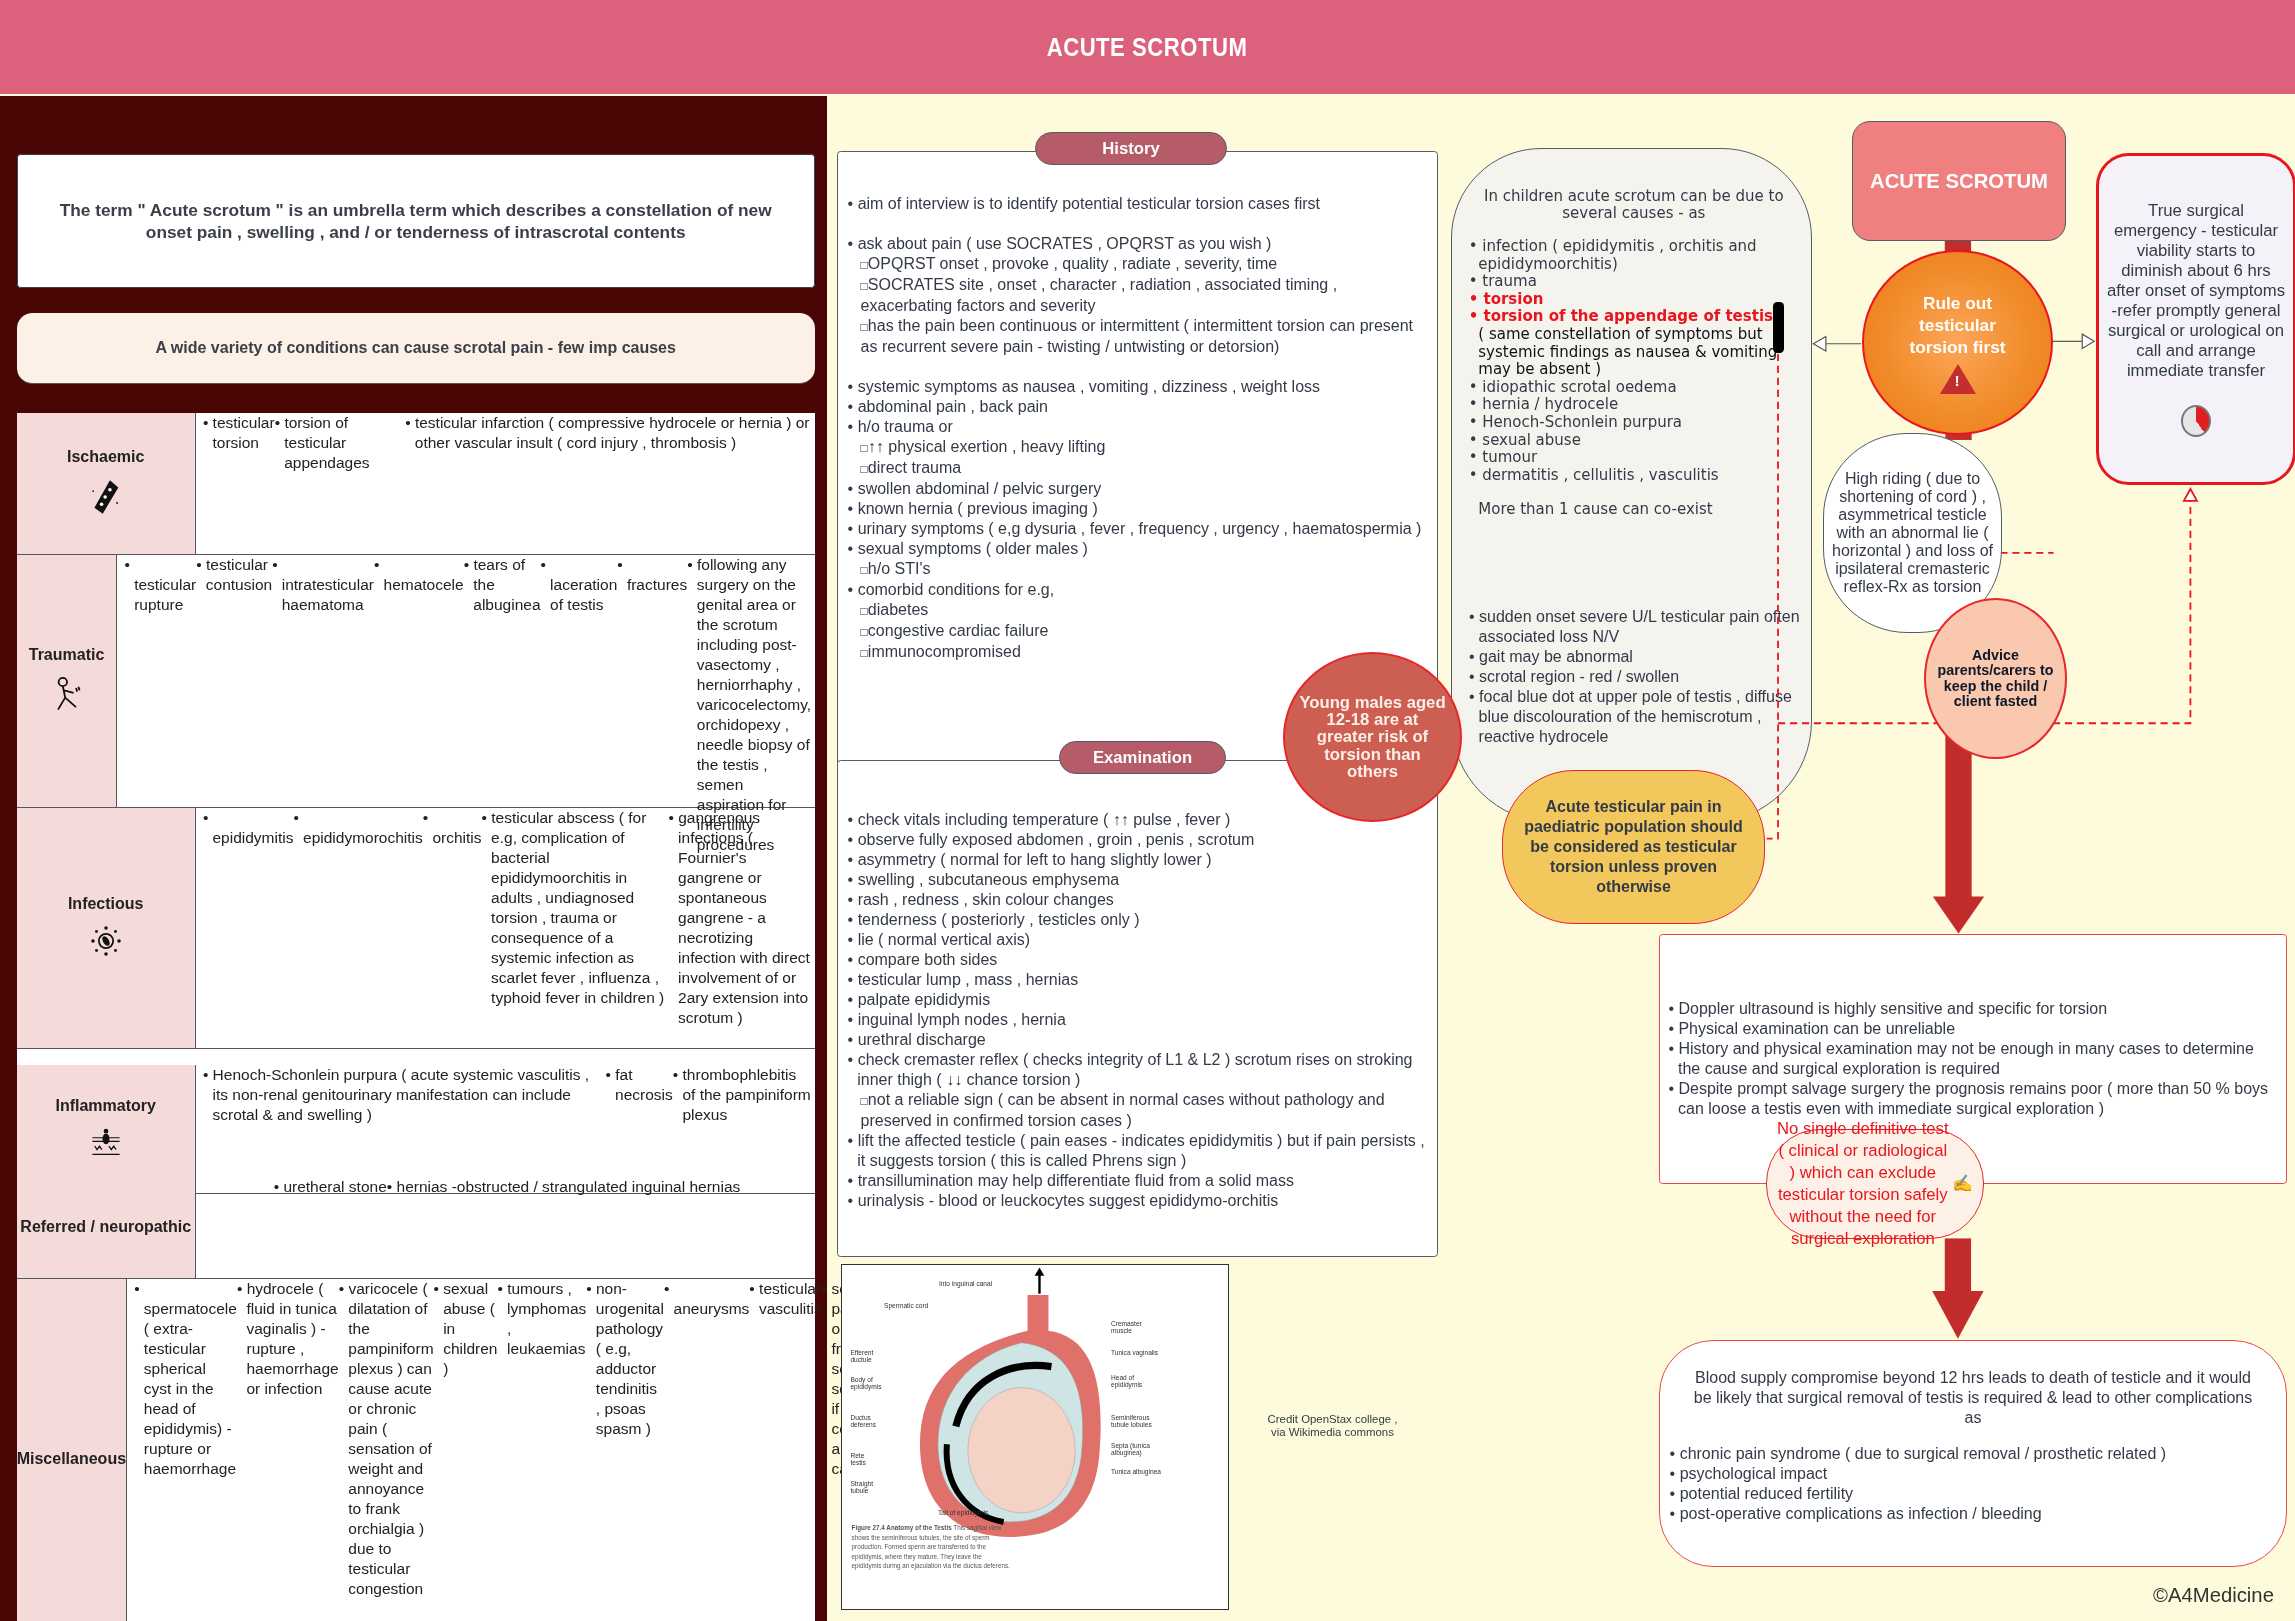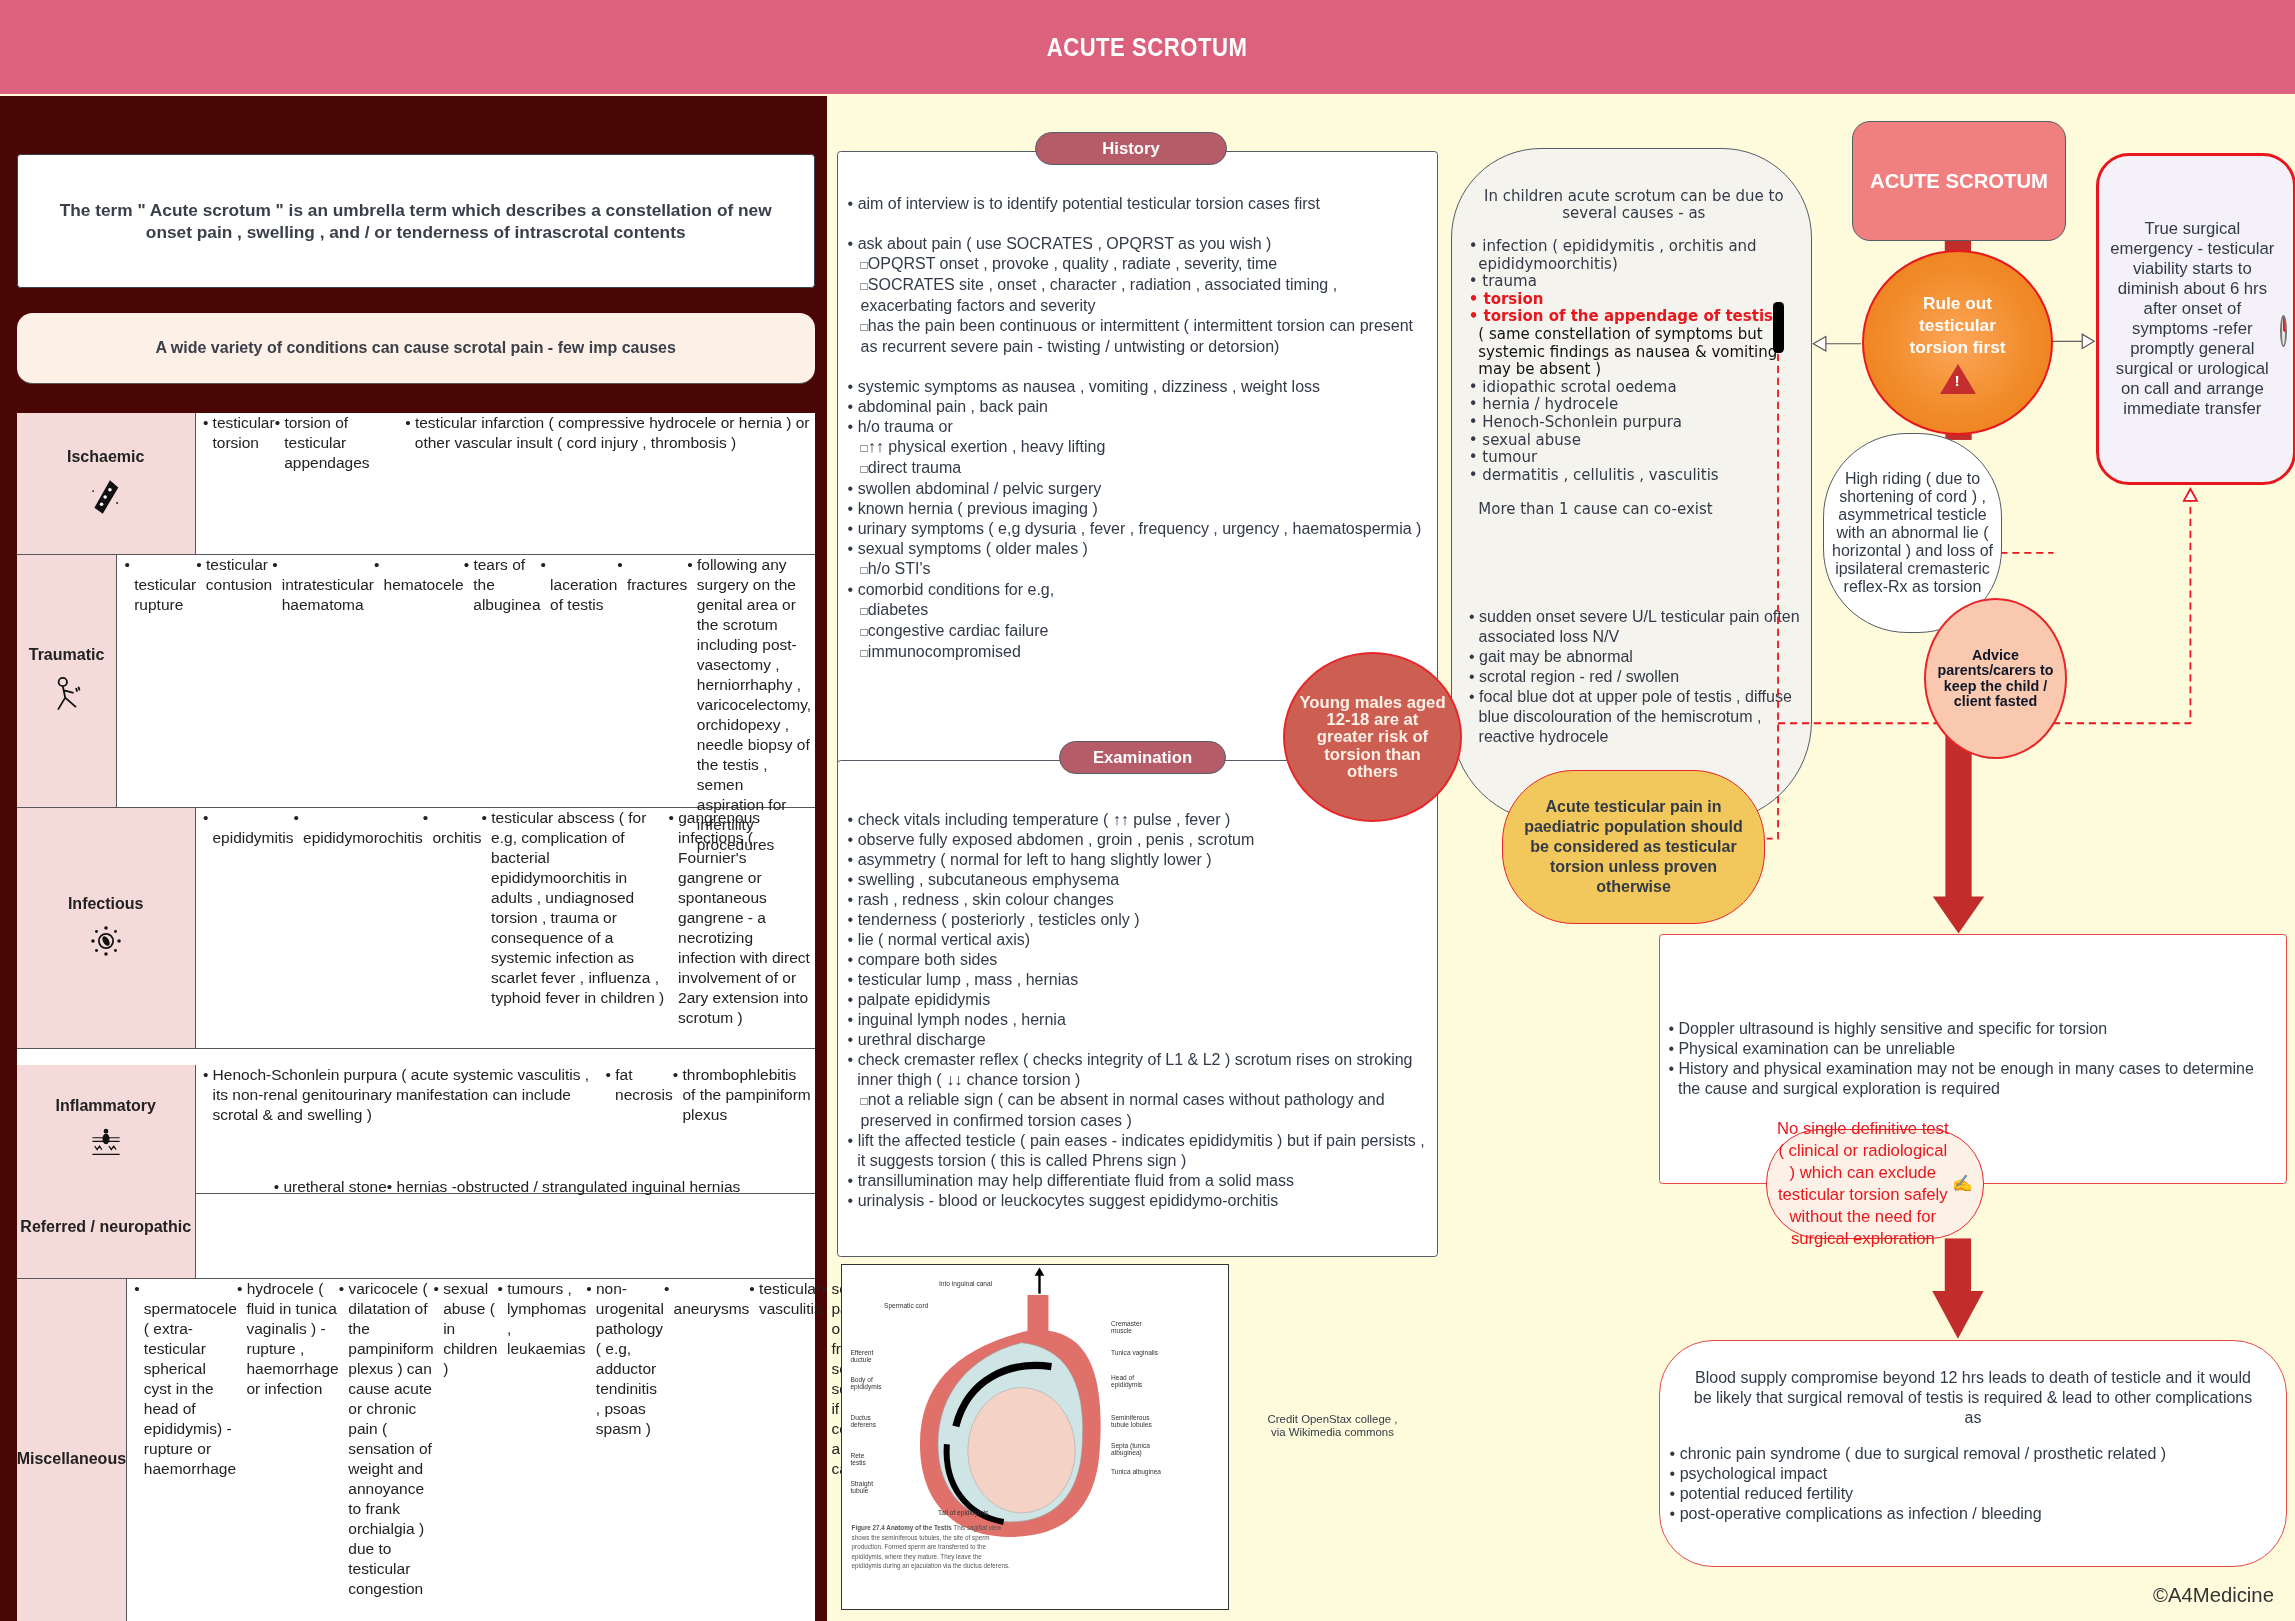--- a/index.html
+++ b/index.html
@@ -49,21 +49,21 @@
   #children .more { margin-top: 16.7px; padding-left: 9.6px; }
   #children-signs { left: 1469px; top: 607px; width: 335px; font-size: 16px; line-height: 20px; color: #333a47; }
   #scrollbar { left: 1773px; top: 302px; width: 10.8px; height: 51px; background: #000; border-radius: 4.2px; }
   #paeds { left: 1502px; top: 770px; width: 263px; height: 154px; border-radius: 72px; background: #f2c75b; border: 1.2px solid #e8262a; display: flex; align-items: center; justify-content: center; text-align: center; font-weight: bold; font-size: 16px; line-height: 20px; color: #333a47; padding: 0 12px; }
 
   
   #acute-box { left: 1852px; top: 121px; width: 214px; height: 120px; background: #f08080; border: 1.2px solid #545c66; border-radius: 18px; display: flex; align-items: center; justify-content: center; color: #fff; font-weight: bold; font-size: 20.3px; }
   #rule { left: 1862px; top: 250px; width: 191px; height: 185px; border-radius: 50%; background: radial-gradient(circle at 50% 50%, #fca65a 0%, #f18c2a 55%, #ec7a15 100%); border: 2.4px solid #e8161d; display: flex; flex-direction: column; align-items: center; justify-content: center; text-align: center; color: #fff; font-weight: bold; font-size: 17.3px; line-height: 22px; }
   #rule .warn { margin-top: 6px; width: 0; height: 0; border-left: 18px solid transparent; border-right: 18px solid transparent; border-bottom: 30px solid #c42e2e; position: relative; }
   #rule .warn span { position: absolute; left: -3px; top: 6px; color: #fff; font-size: 15.5px; }
-  #emergency { left: 2096px; top: 153px; width: 200px; height: 332px; background: #f4f2f8; border: 3.6px solid #e8161d; border-radius: 33px; display: flex; flex-direction: row; align-items: center; justify-content: center; text-align: center; font-size: 16.7px; line-height: 20px; color: #333a47; padding: 0 6px; }
+  #emergency { left: 2096px; top: 153px; width: 200px; height: 332px; background: #f4f2f8; border: 3.6px solid #e8161d; border-radius: 33px; display: flex; flex-direction: column; align-items: center; justify-content: center; text-align: center; font-size: 16.7px; line-height: 20px; color: #333a47; padding: 0 6px; }
   #emergency .watch { margin-top: 24px; width: 30px; height: 32px; border-radius: 50%; background: conic-gradient(#e02020 0 40%, #e6e6e6 40% 100%); border: 2.4px solid #777; }
   #highriding { left: 1823px; top: 433px; width: 179px; height: 200px; background: #fff; border: 1.2px solid #545c66; border-radius: 84px; display: flex; align-items: center; justify-content: center; text-align: center; font-size: 16px; line-height: 18px; color: #333a47; padding: 0 6px; }
   #advice { left: 1924px; top: 598px; width: 143px; height: 161px; border-radius: 50%; background: #f9c8ae; border: 2.4px solid #e8262a; display: flex; align-items: center; justify-content: center; text-align: center; font-weight: bold; font-size: 14.3px; line-height: 15.5px; color: #0f172a; padding: 0 10.8px; }
   #doppler { left: 1659px; top: 934px; width: 628px; height: 250px; background: #fff; border: 1.2px solid #e84747; border-radius: 3.6px; display: flex; flex-direction: column; justify-content: center; padding: 0 8.4px; font-size: 16px; line-height: 20px; color: #333a47; }
   #notest { left: 1766px; top: 1129px; width: 215px; height: 110px; background: #fdf0e6; border: 1.2px solid #e8262a; border-radius: 54px; display: flex; align-items: center; justify-content: center; text-align: center; color: #e8161d; font-size: 16.7px; line-height: 22px; padding: 0 9.6px; }
   #notest { width: 218px; }
   #blood { left: 1659px; top: 1340px; width: 628px; height: 227px; background: #fff; border: 1.2px solid #e84747; border-radius: 54px; padding: 27px 9.6px 0 9.6px; font-size: 16px; line-height: 20px; color: #333a47; }
   #blood .intro { text-align: center; padding: 0 18px; margin-bottom: 16px; }
   #copyright { left: 2153px; top: 1584px; font-size: 20.3px; color: #333; }
 </style>
@@ -336,20 +336,21 @@
   <span>True surgical emergency - testicular viability starts to diminish about 6 hrs after onset of symptoms -refer promptly general surgical or urological on call and arrange immediate transfer</span>
   <div class="watch"></div>
 </div>
 <div id="highriding" class="abs">High riding ( due to shortening of cord ) , asymmetrical testicle with an abnormal lie ( horizontal ) and loss of ipsilateral cremasteric reflex-Rx as torsion</div>
 <div id="advice" class="abs">Advice parents/carers to keep the child / client fasted</div>
 
 <div id="doppler" class="abs">
   <div class="bul">Doppler ultrasound is highly sensitive and specific for torsion</div>
   <div class="bul">Physical examination can be unreliable</div>
   <div class="bul">History and physical examination may not be enough in many cases to determine the cause and surgical exploration is required</div>
+  <div class="bul">Despite prompt salvage surgery the prognosis remains poor ( more than 50 % boys can loose a testis even with immediate surgical exploration )</div>
 </div>
 <div id="notest" class="abs">
   <span>No single definitive test ( clinical or radiological ) which can exclude testicular torsion safely without the need for surgical exploration</span>
   <span style="color:#111;margin-left:3.6px;">✍</span>
 </div>
 
 <div id="blood" class="abs">
   <div class="intro">Blood supply compromise beyond 12 hrs leads to death of testicle and it would be likely that surgical removal of testis is required &amp; lead to other complications as</div>
   <div class="bul">chronic pain syndrome ( due to surgical removal / prosthetic related )</div>
   <div class="bul">psychological impact</div>

